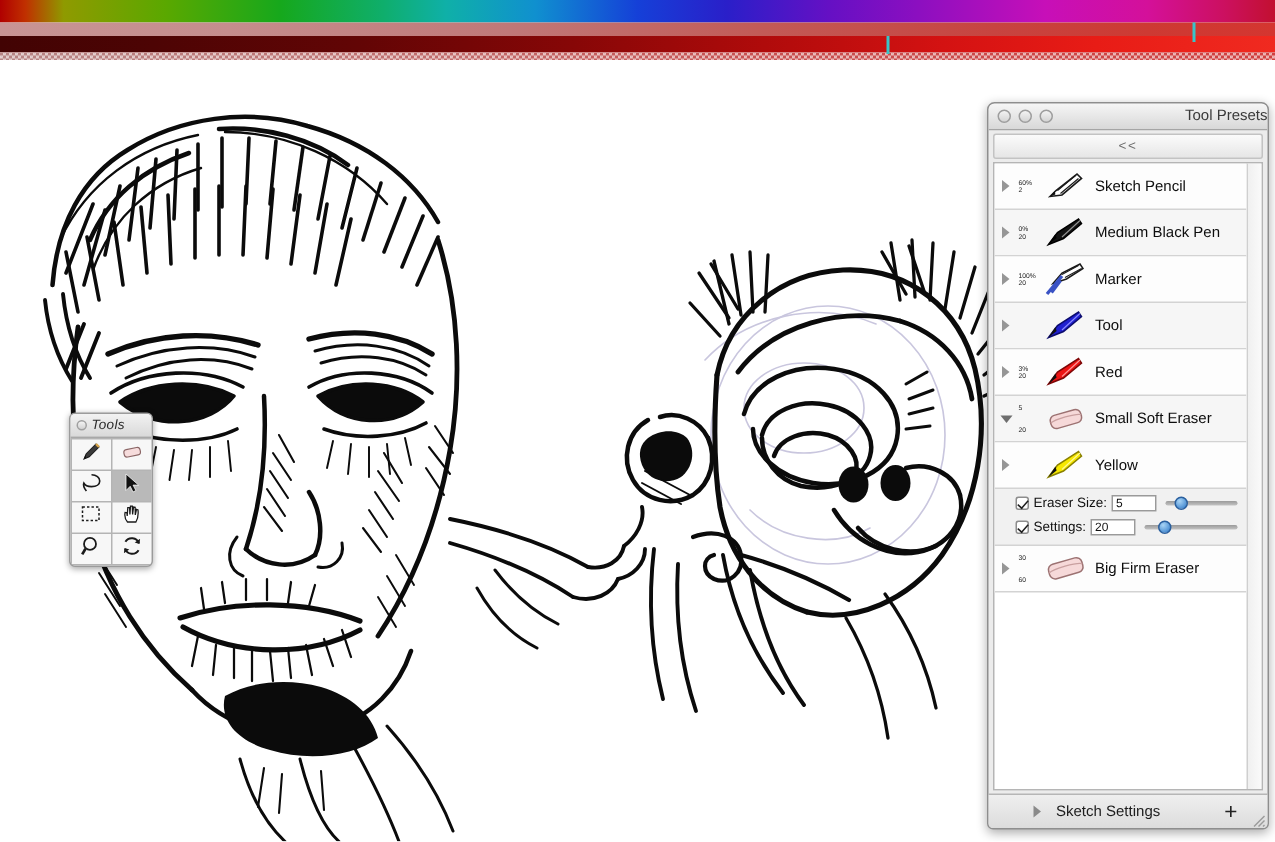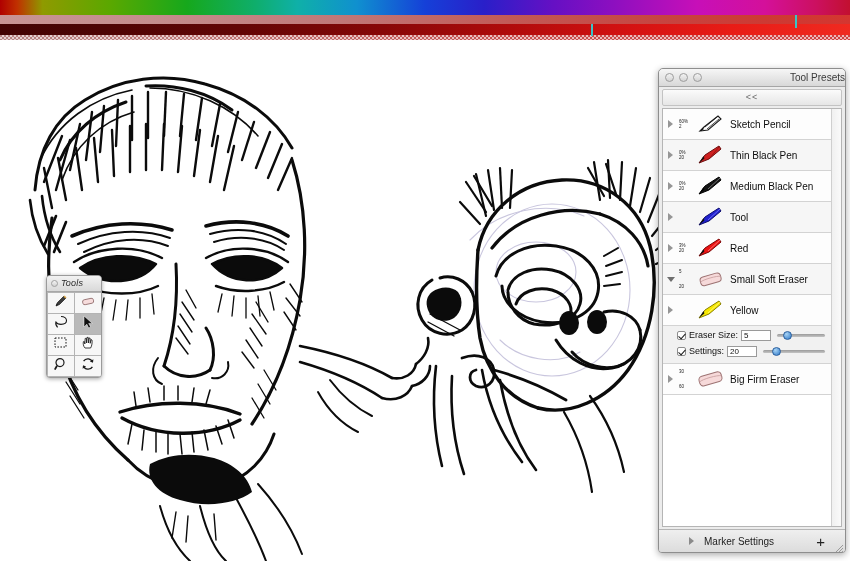--- a/index.html
+++ b/index.html
@@ -561,53 +561,54 @@
         <span class="preset-icon">
           <svg width="30" height="26" viewBox="0 0 30 26">
               <path d="M5 20 L9 16 L23 5 L26 8 L13 19 Z" fill="#ffffff" stroke="#1b1b1b" stroke-width="1.1"></path>
               <path d="M10 16 L22 6 M12 18 L24 8" stroke="#1b1b1b" stroke-width=".8"></path>
               <path d="M5 20 L8.6 18.6 L8.2 16.4 Z" fill="#111"></path>
             </svg>
         </span>
         <span class="preset-label">Sketch Pencil</span>
       </div>
 
-      <div class="preset-row">
-        <span class="disclosure"></span>
-        <span class="preset-nums">
-          <span class="nb">0%</span>
-          <span class="nb">20</span>
-        </span>
-        <span class="preset-icon">
-          <svg width="30" height="26" viewBox="0 0 30 26">
-              <path d="M4 21 L10 13 L24 4 L26 7 L14 17 Z" fill="#cf2020" stroke="#6d0d0d" stroke-width="1"></path>
-              <path d="M4 21 L9.4 16.6 L8.6 14 Z" fill="#111"></path>
-              <path d="M14 17 L24 5" stroke="#8d1212" stroke-width=".8"></path>
-            </svg>
-        </span>
-        <span class="preset-label">Thin Black Pen</span>
-      </div>
 
       <div class="preset-row">
         <span class="disclosure"></span>
         <span class="preset-nums">
           <span class="nb">0%</span>
           <span class="nb">20</span>
         </span>
         <span class="preset-icon">
           <svg width="30" height="26" viewBox="0 0 30 26">
               <path d="M4 21 L10 13 L24 4 L26 7 L14 17 Z" fill="#141414" stroke="#000" stroke-width="1"></path>
               <path d="M4 21 L9.4 16.6 L8.6 14 Z" fill="#000"></path>
               <path d="M13 16 L25 5" stroke="#ffffff" stroke-width=".7" opacity=".55"></path>
             </svg>
         </span>
         <span class="preset-label">Medium Black Pen</span>
       </div>
 
 
+      <div class="preset-row">
+        <span class="disclosure"></span>
+        <span class="preset-nums">
+          <span class="nb">100%</span>
+          <span class="nb">20</span>
+        </span>
+        <span class="preset-icon">
+          <svg width="30" height="26" viewBox="0 0 30 26">
+              <path d="M7 16 L13 9 L25 3 L27 6 L16 13 Z" fill="#ffffff" stroke="#1b1b1b" stroke-width="1"></path>
+              <path d="M13 10 L24 4 M15 12 L26 6" stroke="#1b1b1b" stroke-width=".7"></path>
+              <path d="M3 23 L13 11" stroke="#3a52c4" stroke-width="2.2"></path>
+              <path d="M12 14 L6 22" stroke="#3a52c4" stroke-width="2.2"></path>
+            </svg>
+        </span>
+        <span class="preset-label">Marker</span>
+      </div>
 
       <div class="preset-row">
         <span class="disclosure"></span>
         <span class="preset-nums">
           <span class="nb"></span>
           <span class="nb"></span>
         </span>
         <span class="preset-icon">
           <svg width="30" height="26" viewBox="0 0 30 26">
               <path d="M4 21 L10 13 L24 4 L26 7 L14 17 Z" fill="#2020cf" stroke="#0c0c6d" stroke-width="1"></path>
@@ -704,21 +705,21 @@
         </span>
         <span class="preset-label">Big Firm Eraser</span>
       </div>
 
     </div>
     <div id="preset-scrollbar"></div>
   </div>
 
   <div id="presets-footer">
     <span id="footer-disclosure"></span>
-    <span id="footer-label">Marker Settings</span>
+    <span id="footer-label">Sketch Settings</span>
     <span id="footer-add">+</span>
     <span id="resize-grip">
       <svg width="12" height="12" viewBox="0 0 12 12">
           <g stroke="#9a9a9a" stroke-width="1">
             <path d="M11 4 L4 11"></path>
             <path d="M11 7 L7 11"></path>
             <path d="M11 10 L10 11"></path>
           </g>
         </svg>
     </span>

